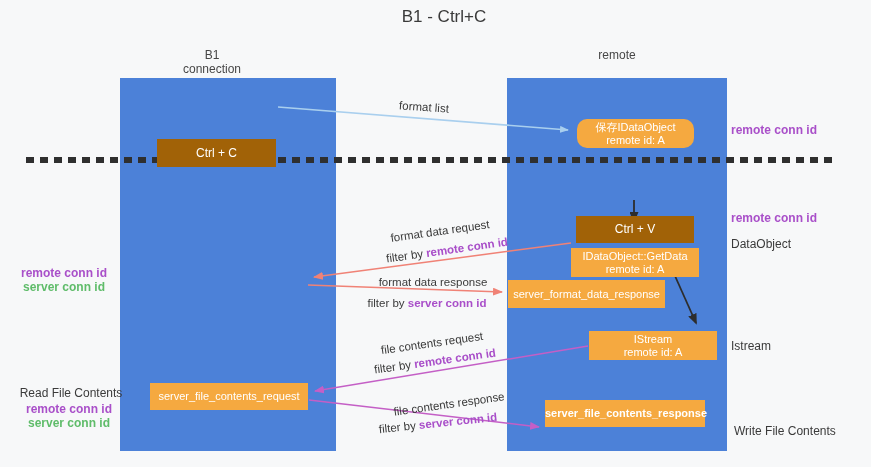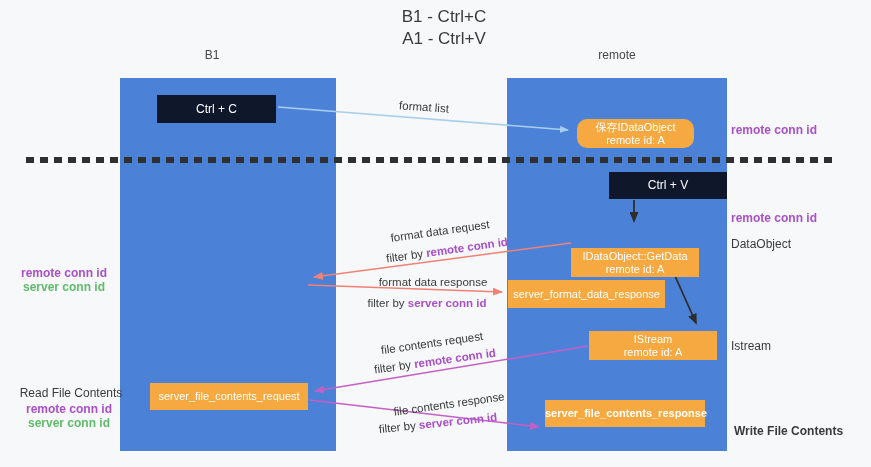--- a/index.html
+++ b/index.html
@@ -16,21 +16,21 @@
   .lane-right{left:507px;width:220px;}
   .lane-header{
     position:absolute;top:48px;width:120px;text-align:center;
     font-size:12px;line-height:14px;color:#474747;
   }
   .node{
     position:absolute;display:flex;flex-direction:column;justify-content:center;
     color:#fff;text-align:center;font-size:11px;line-height:13px;white-space:nowrap;
   }
   .node.orange{background:#f5a940;}
-  .node.green{background:#0f172a;font-size:12px;}
+  .node.green{background:#a16207;font-size:12px;margin-top:44px;}
   .side-label{position:absolute;font-size:12px;color:#3a3a3a;white-space:nowrap;}
   .stack{text-align:center;line-height:14px;}
   .purple{color:#a94fc9;font-weight:bold;}
   .greentxt{color:#5fbc6a;font-weight:bold;}
   .mid-label{
     position:absolute;font-size:11.5px;color:#3a3a3a;white-space:nowrap;
     transform:translate(-50%,-50%);
   }
   .rot-m8{transform:translate(-50%,-50%) rotate(-8deg);}
   .rot-m6{transform:translate(-50%,-50%) rotate(-6deg);}
@@ -41,25 +41,25 @@
   }
   svg.arrows{position:absolute;left:0;top:0;pointer-events:none;}
 </style>
 </head>
 <body>
 
 <div class="canvas">
 
   <div class="title">
     <div>B1 - Ctrl+C</div>
-    <div>A1 - Ctrl+V</div>
   </div>
 
   <div class="lane-header" style="left:152px;">
     <div>B1</div>
+    <div>connection</div>
   </div>
   <div class="lane-header" style="left:557px;">
     <div>remote</div>
   </div>
 
   <div class="lane lane-left"></div>
   <div class="lane lane-right"></div>
 
   <div class="dashed-line"></div>
 
@@ -89,21 +89,21 @@
 
   <div class="node green" style="left:157px;top:95px;width:119px;height:28px;">
     <div>Ctrl + C</div>
   </div>
 
   <div class="node orange" style="left:577px;top:119px;width:117px;height:29px;border-radius:10px;">
     <div>保存IDataObject</div>
     <div>remote id: A</div>
   </div>
 
-  <div class="node green" style="left:609px;top:172px;width:118px;height:27px;">
+  <div class="node green" style="left:576px;top:172px;width:118px;height:27px;">
     <div>Ctrl + V</div>
   </div>
 
   <div class="node orange" style="left:571px;top:228px;width:128px;height:29px;margin-top:20px;">
     <div>IDataObject::GetData</div>
     <div>remote id: A</div>
   </div>
 
 
   <div class="node orange" style="left:508px;top:280px;width:157px;height:28px;">
@@ -134,21 +134,21 @@
   <div class="mid-label rot-m8" style="left:432px;top:343px;">file contents request</div>
   <div class="mid-label rot-m8" style="left:435px;top:361px;"><span>filter by </span><span class="purple">remote conn id</span></div>
 
   <div class="mid-label rot-m8" style="left:449px;top:404px;">file contents response</div>
   <div class="mid-label rot-m6" style="left:438px;top:423px;"><span>filter by </span><span class="purple">server conn id</span></div>
 
   <div class="side-label purple" style="left:731px;top:123px;">remote conn id</div>
   <div class="side-label purple" style="left:731px;top:211px;">remote conn id</div>
   <div class="side-label" style="left:731px;top:237px;">DataObject</div>
   <div class="side-label" style="left:731px;top:339px;">Istream</div>
-  <div class="side-label" style="left:734px;top:424px;font-weight:bold;">Write File Contents</div>
+  <div class="side-label" style="left:734px;top:424px;">Write File Contents</div>
 
   <div class="side-label stack" style="left:14px;top:266px;width:100px;">
     <div class="purple">remote conn id</div>
     <div class="greentxt">server conn id</div>
   </div>
 
   <div class="side-label stack" style="left:14px;top:386px;width:114px;">Read File Contents</div>
 
   <div class="side-label stack" style="left:19px;top:402px;width:100px;">
     <div class="purple">remote conn id</div>

